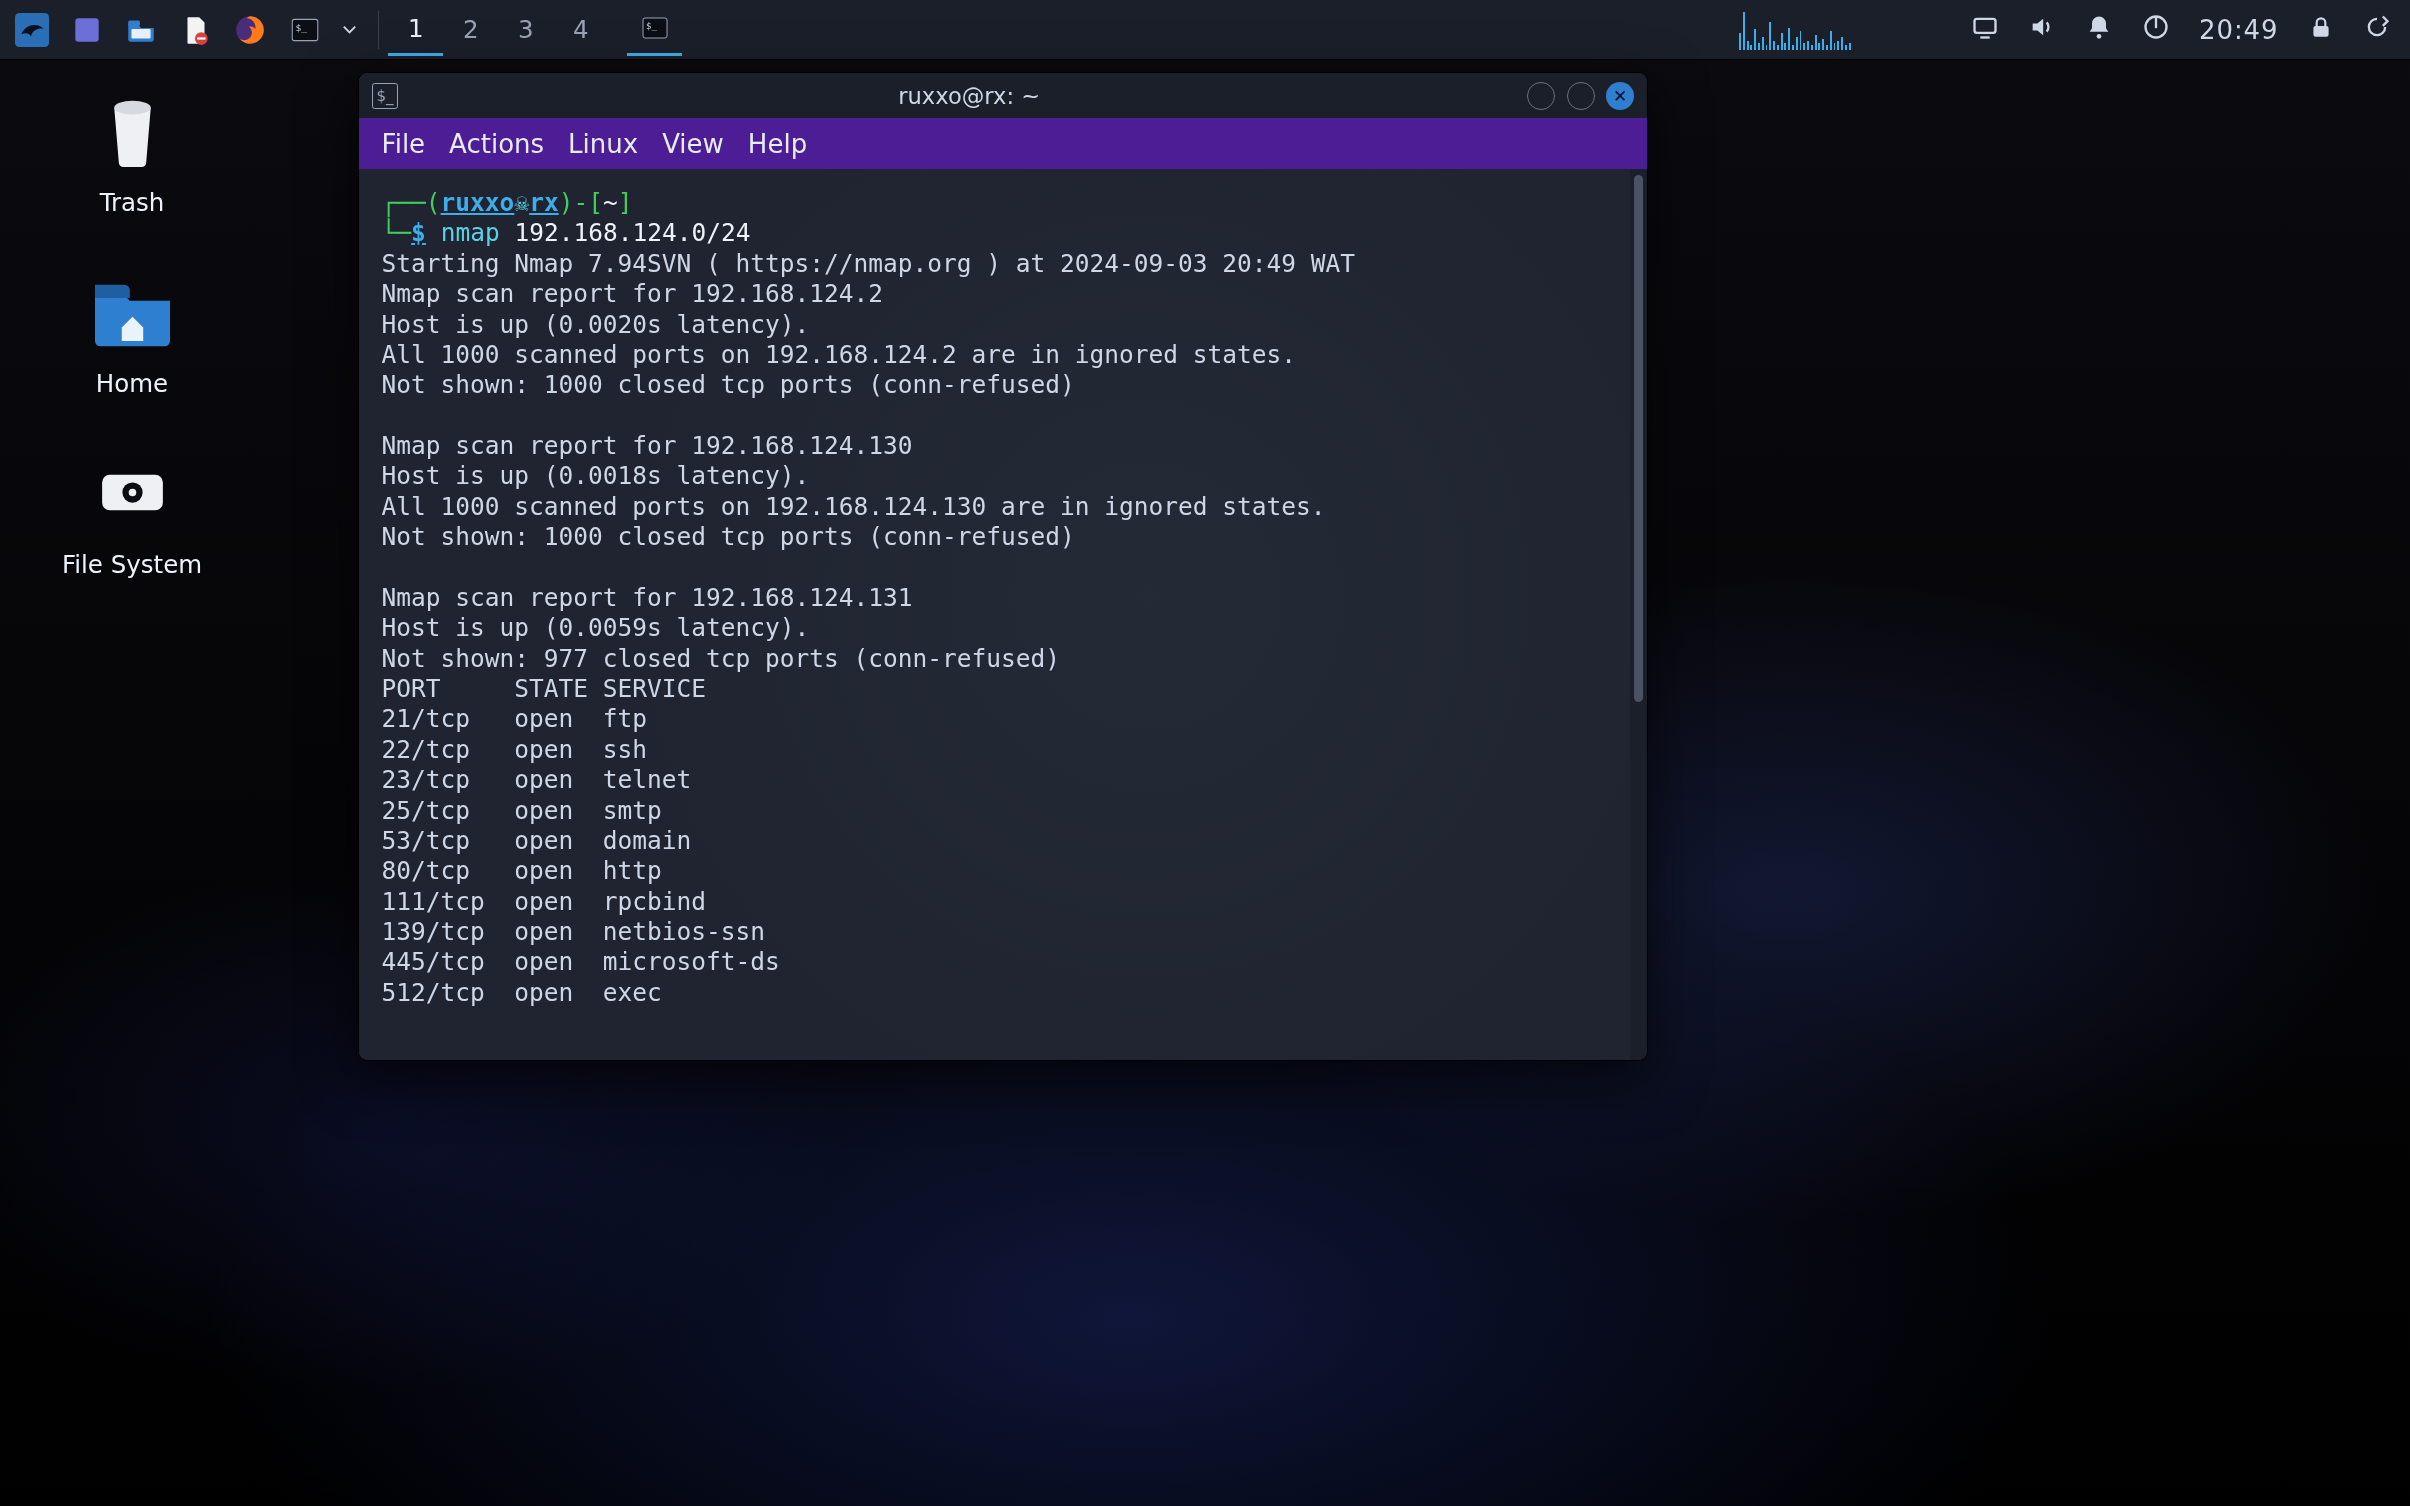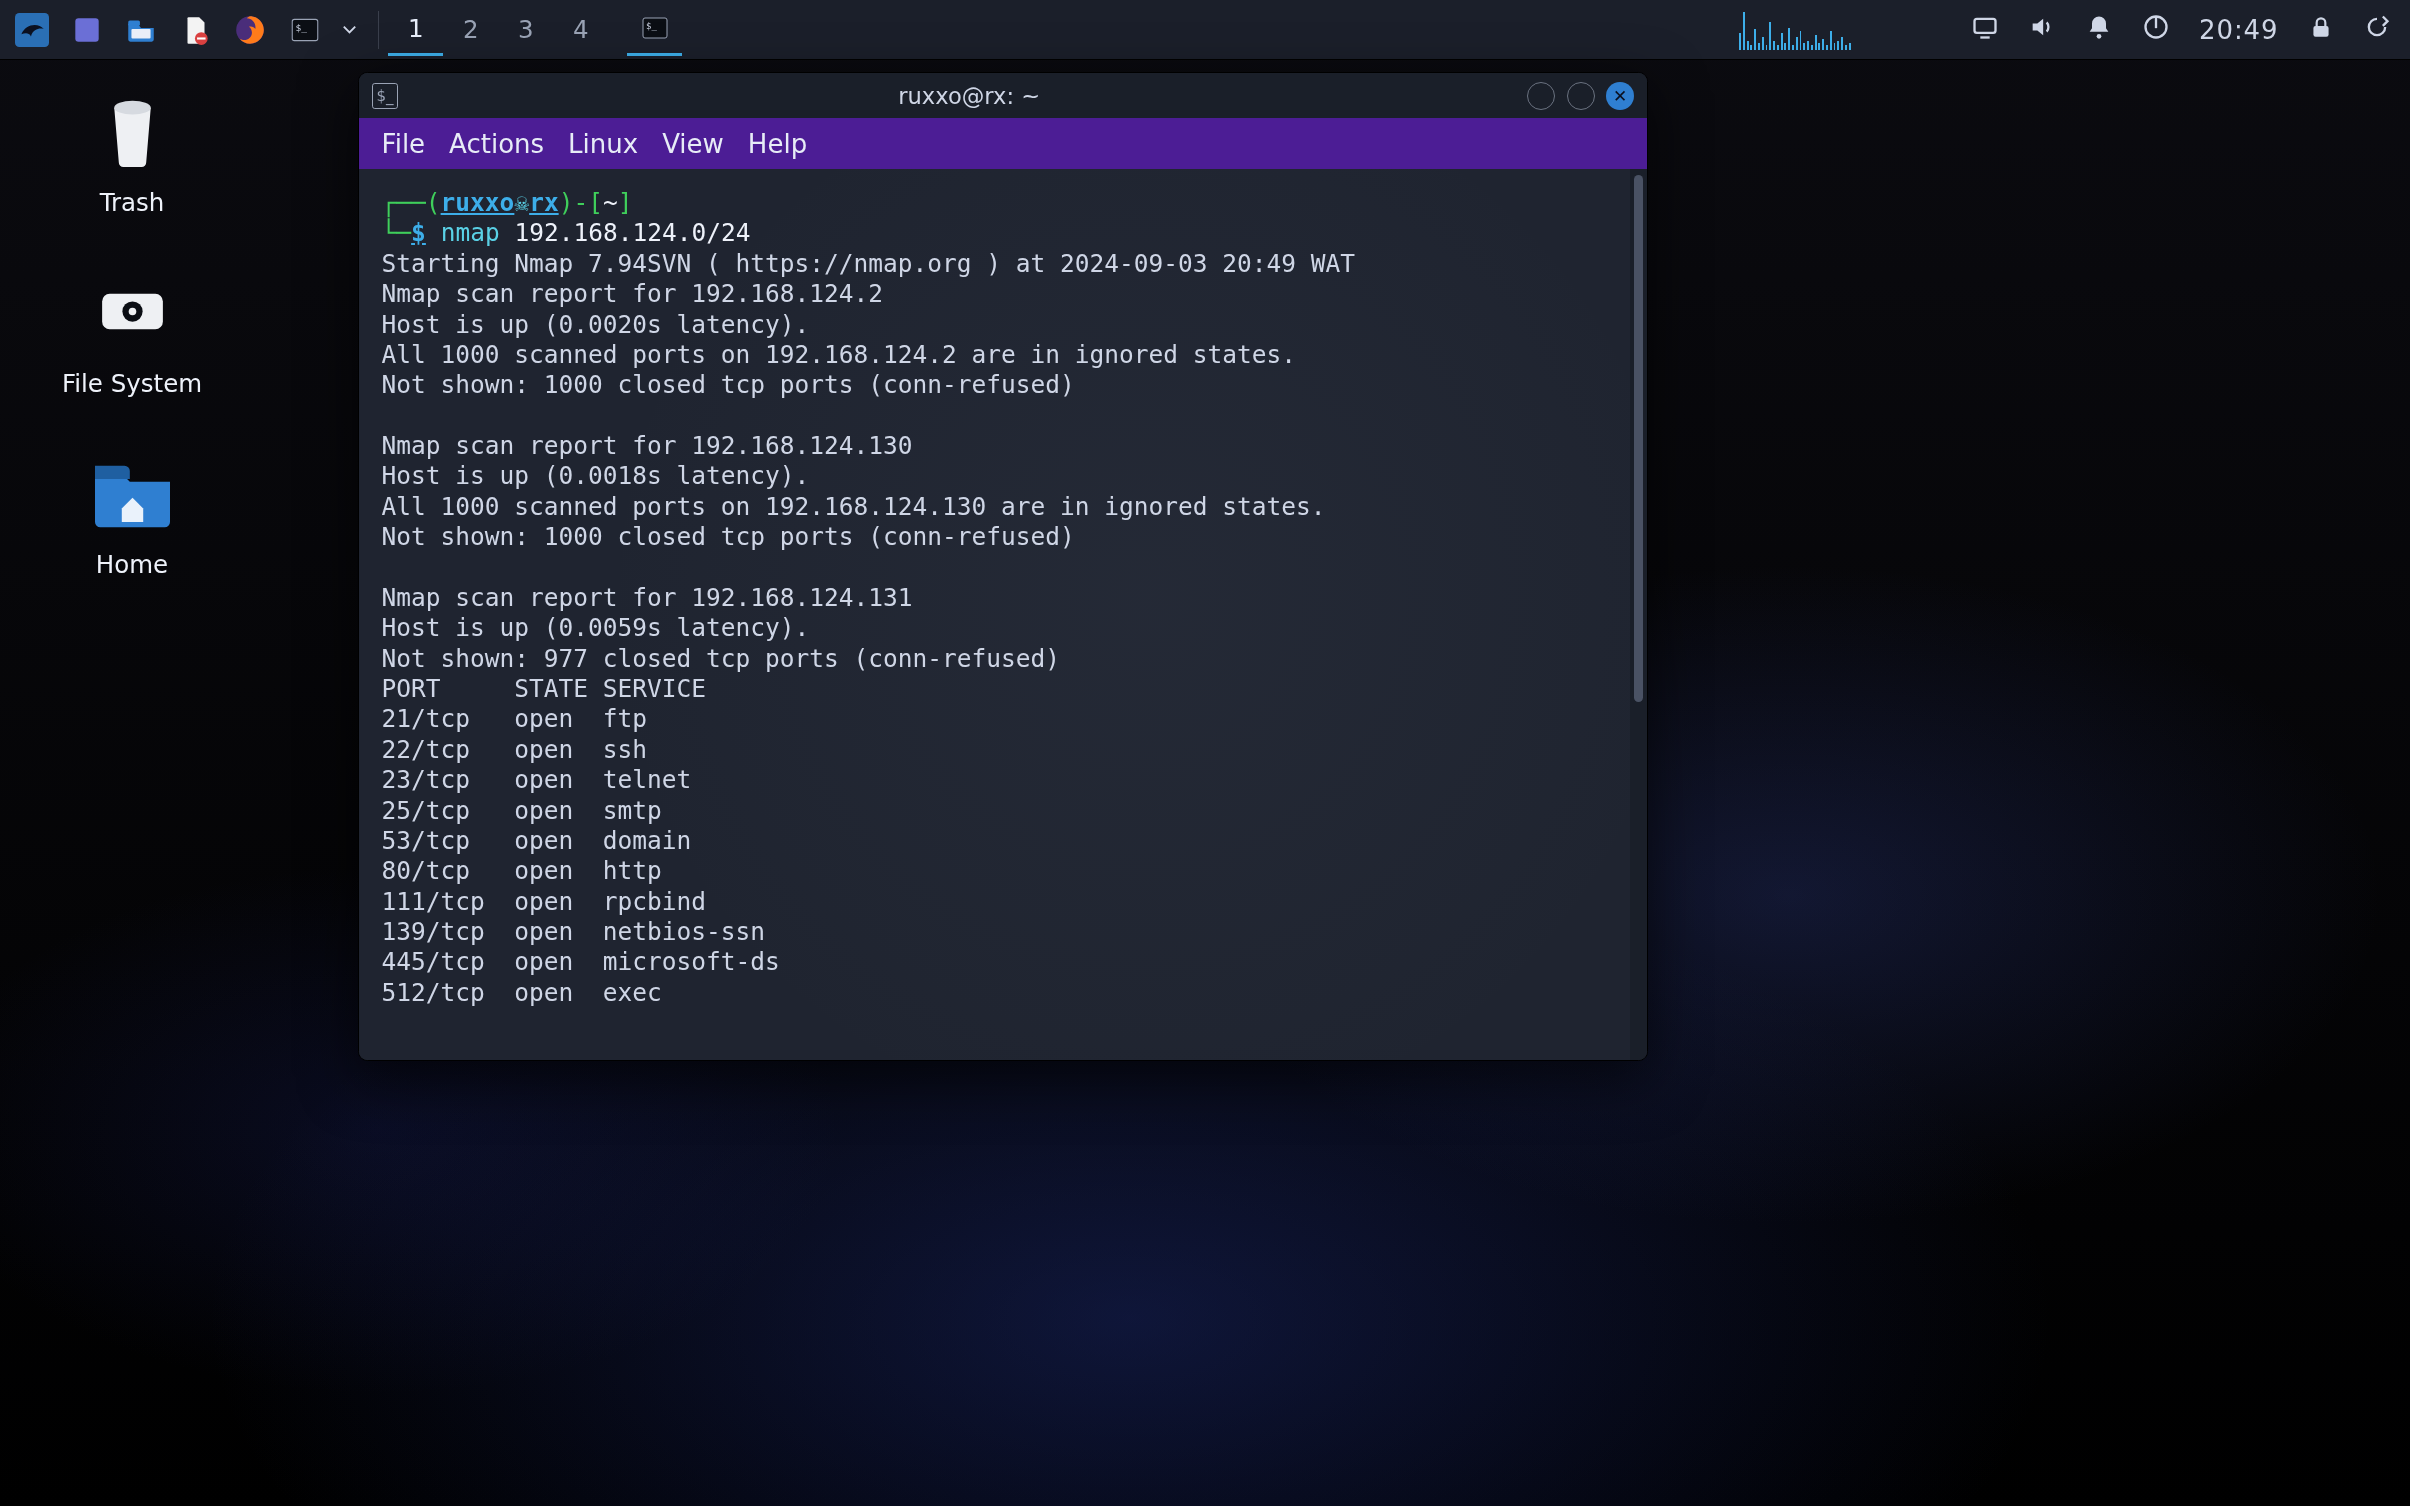--- a/index.html
+++ b/index.html
@@ -230,38 +230,38 @@
       <svg width="73" height="83" viewBox="0 0 64 72">
           <path d="M16 16h32l-4 48a4 4 0 0 1-4 4H24a4 4 0 0 1-4-4z" fill="#eef0f3"></path>
           <ellipse cx="32" cy="16" rx="16" ry="6" fill="#d6dae0"></ellipse>
         </svg>
     </div>
     <div class="lbl">Trash</div>
   </div>
 
   <div class="di">
     <div class="ic">
+      <svg width="87" height="75" viewBox="0 0 64 56">
+          <path d="M4 14h20l6 6h30v30a4 4 0 0 1-4 4H8a4 4 0 0 1-4-4z" fill="#2f7fd1"></path>
+          <path d="M4 8h22a4 4 0 0 1 4 4v6H4z" fill="#1f5fa1"></path>
+          <path d="M24 40l8-8 8 8v10H24z" fill="#eaf2fb"></path>
+        </svg>
+    </div>
+    <div class="lbl">Home</div>
+  </div>
+
+  <div class="di">
+    <div class="ic">
       <svg width="81" height="81" viewBox="0 0 64 64">
           <rect x="8" y="18" width="48" height="28" rx="6" fill="#eef0f3"></rect>
           <circle cx="32" cy="32" r="8" fill="#0b0e14"></circle>
           <circle cx="32" cy="32" r="3" fill="#eef0f3"></circle>
         </svg>
     </div>
     <div class="lbl">File System</div>
-  </div>
-
-  <div class="di">
-    <div class="ic">
-      <svg width="87" height="75" viewBox="0 0 64 56">
-          <path d="M4 14h20l6 6h30v30a4 4 0 0 1-4 4H8a4 4 0 0 1-4-4z" fill="#2f7fd1"></path>
-          <path d="M4 8h22a4 4 0 0 1 4 4v6H4z" fill="#1f5fa1"></path>
-          <path d="M24 40l8-8 8 8v10H24z" fill="#eaf2fb"></path>
-        </svg>
-    </div>
-    <div class="lbl">Home</div>
   </div>
 
 
 </div>
 
 <div class="termwin">
 
   <div class="titlebar">
     <div class="ticon">$_</div>
     <div class="ttitle">ruxxo@rx: ~</div>

